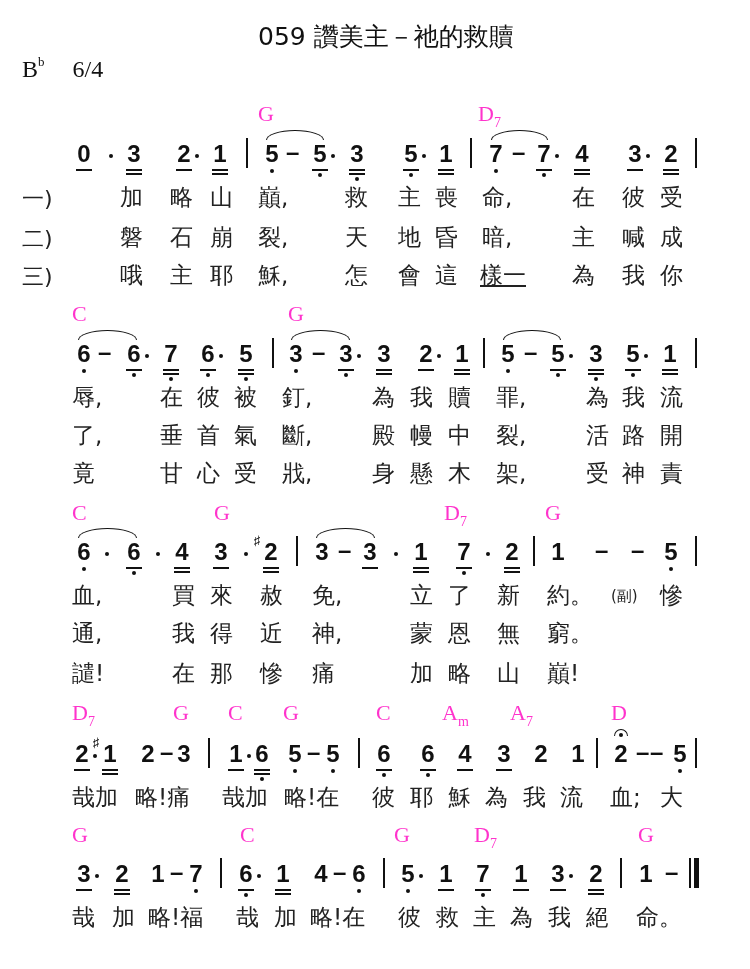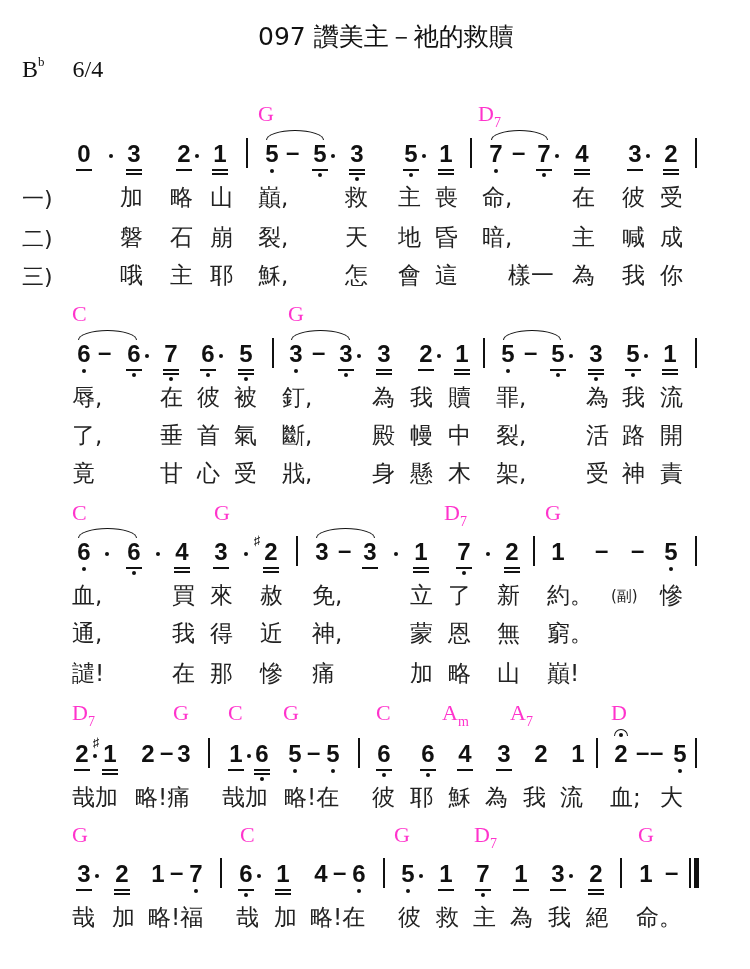--- a/index.html
+++ b/index.html
@@ -35,21 +35,21 @@
          border-radius: 50% 50% 0 0 / 100% 100% 0 0; box-sizing: border-box; }
   .lyric { position: absolute; font-family: "DejaVu Sans", sans-serif; font-size: 23px;
            line-height: 1; white-space: nowrap; color: #222; }
   .lyric.small { font-size: 15px; top: 0; }
   .vlabel { position: absolute; font-family: "DejaVu Sans", sans-serif; font-size: 22px; color: #222; white-space: nowrap; }
 </style>
 </head>
 <body>
 
 <div>
-  <div class="title">097  讚美主－祂的救贖</div>
+  <div class="title">059  讚美主－祂的救贖</div>
   <div class="key">
     <span>B</span><sup>b</sup>
     <span class="meter">6/4</span>
   </div>
   <div id="score">
       <div class="chord" style="left: 258px; top: 103px;"><span>G</span></div>
       <div class="chord" style="left: 478px; top: 103px;"><span>D</span><sub>7</sub></div>
       <div class="note" style="left: 76px; top: 142px;"><span class="digit">0</span><div class="u1"></div></div>
       <div class="tdot" style="left: 109px; top: 154px;"></div>
       <div class="note" style="left: 126px; top: 142px;"><span class="digit">3</span><div class="u1"></div><div class="u2"></div></div>
@@ -102,21 +102,21 @@
       <div class="lyric" style="left: 622px; top: 226px;">喊</div>
       <div class="lyric" style="left: 660px; top: 226px;">成</div>
       <div class="vlabel" style="left: 22px; top: 262px;">三)</div>
       <div class="lyric" style="left: 120px; top: 264px;">哦</div>
       <div class="lyric" style="left: 170px; top: 264px;">主</div>
       <div class="lyric" style="left: 210px; top: 264px;">耶</div>
       <div class="lyric" style="left: 258px; top: 264px;">穌,</div>
       <div class="lyric" style="left: 345px; top: 264px;">怎</div>
       <div class="lyric" style="left: 398px; top: 264px;">會</div>
       <div class="lyric" style="left: 435px; top: 264px;">這</div>
-      <div class="lyric" style="left: 508px; top: 264px;">樣一</div>
+      <div class="lyric" style="left: 480px; top: 264px; text-decoration: underline;">樣一</div>
       <div class="lyric" style="left: 572px; top: 264px;">為</div>
       <div class="lyric" style="left: 622px; top: 264px;">我</div>
       <div class="lyric" style="left: 660px; top: 264px;">你</div>
       <div class="chord" style="left: 72px; top: 303px;"><span>C</span></div>
       <div class="chord" style="left: 288px; top: 303px;"><span>G</span></div>
       <div class="note" style="left: 76px; top: 342px;"><span class="digit">6</span><div class="dotb" style="top: 27px;"></div></div>
       <div class="aug" style="left: 98px; top: 340px;">–</div>
       <div class="note" style="left: 126px; top: 342px;"><span class="digit">6</span><div class="u1"></div><div class="dotb" style="top: 31px;"></div></div>
       <div class="tdot" style="left: 145px; top: 354px;"></div>
       <div class="note" style="left: 163px; top: 342px;"><span class="digit">7</span><div class="u1"></div><div class="u2"></div><div class="dotb" style="top: 35px;"></div></div>

